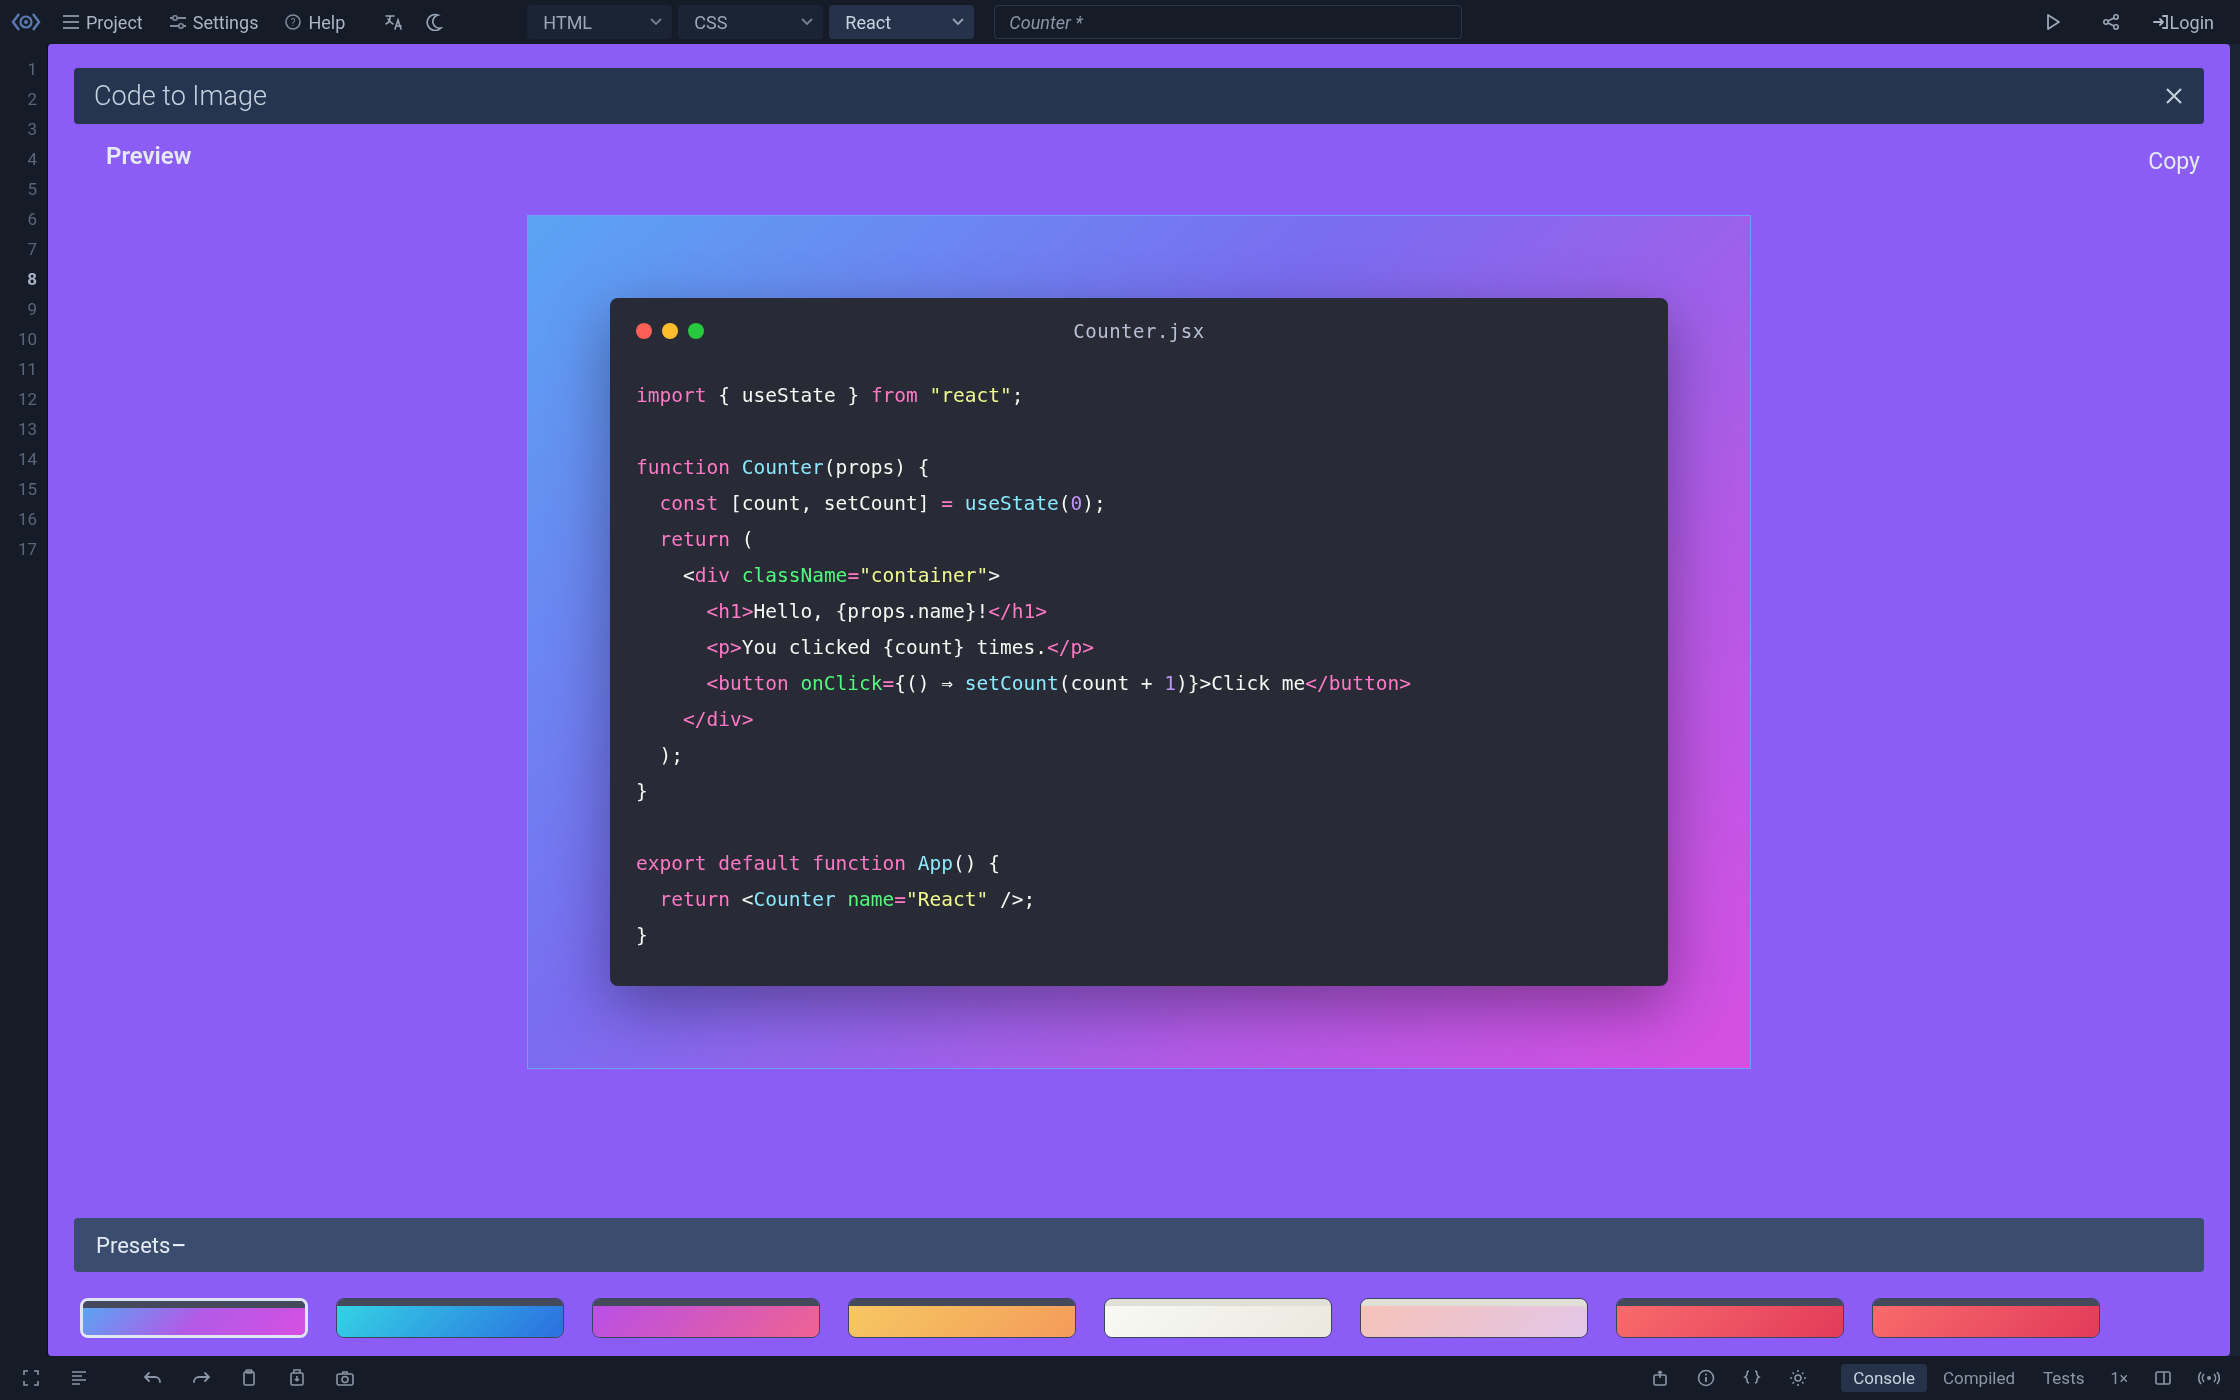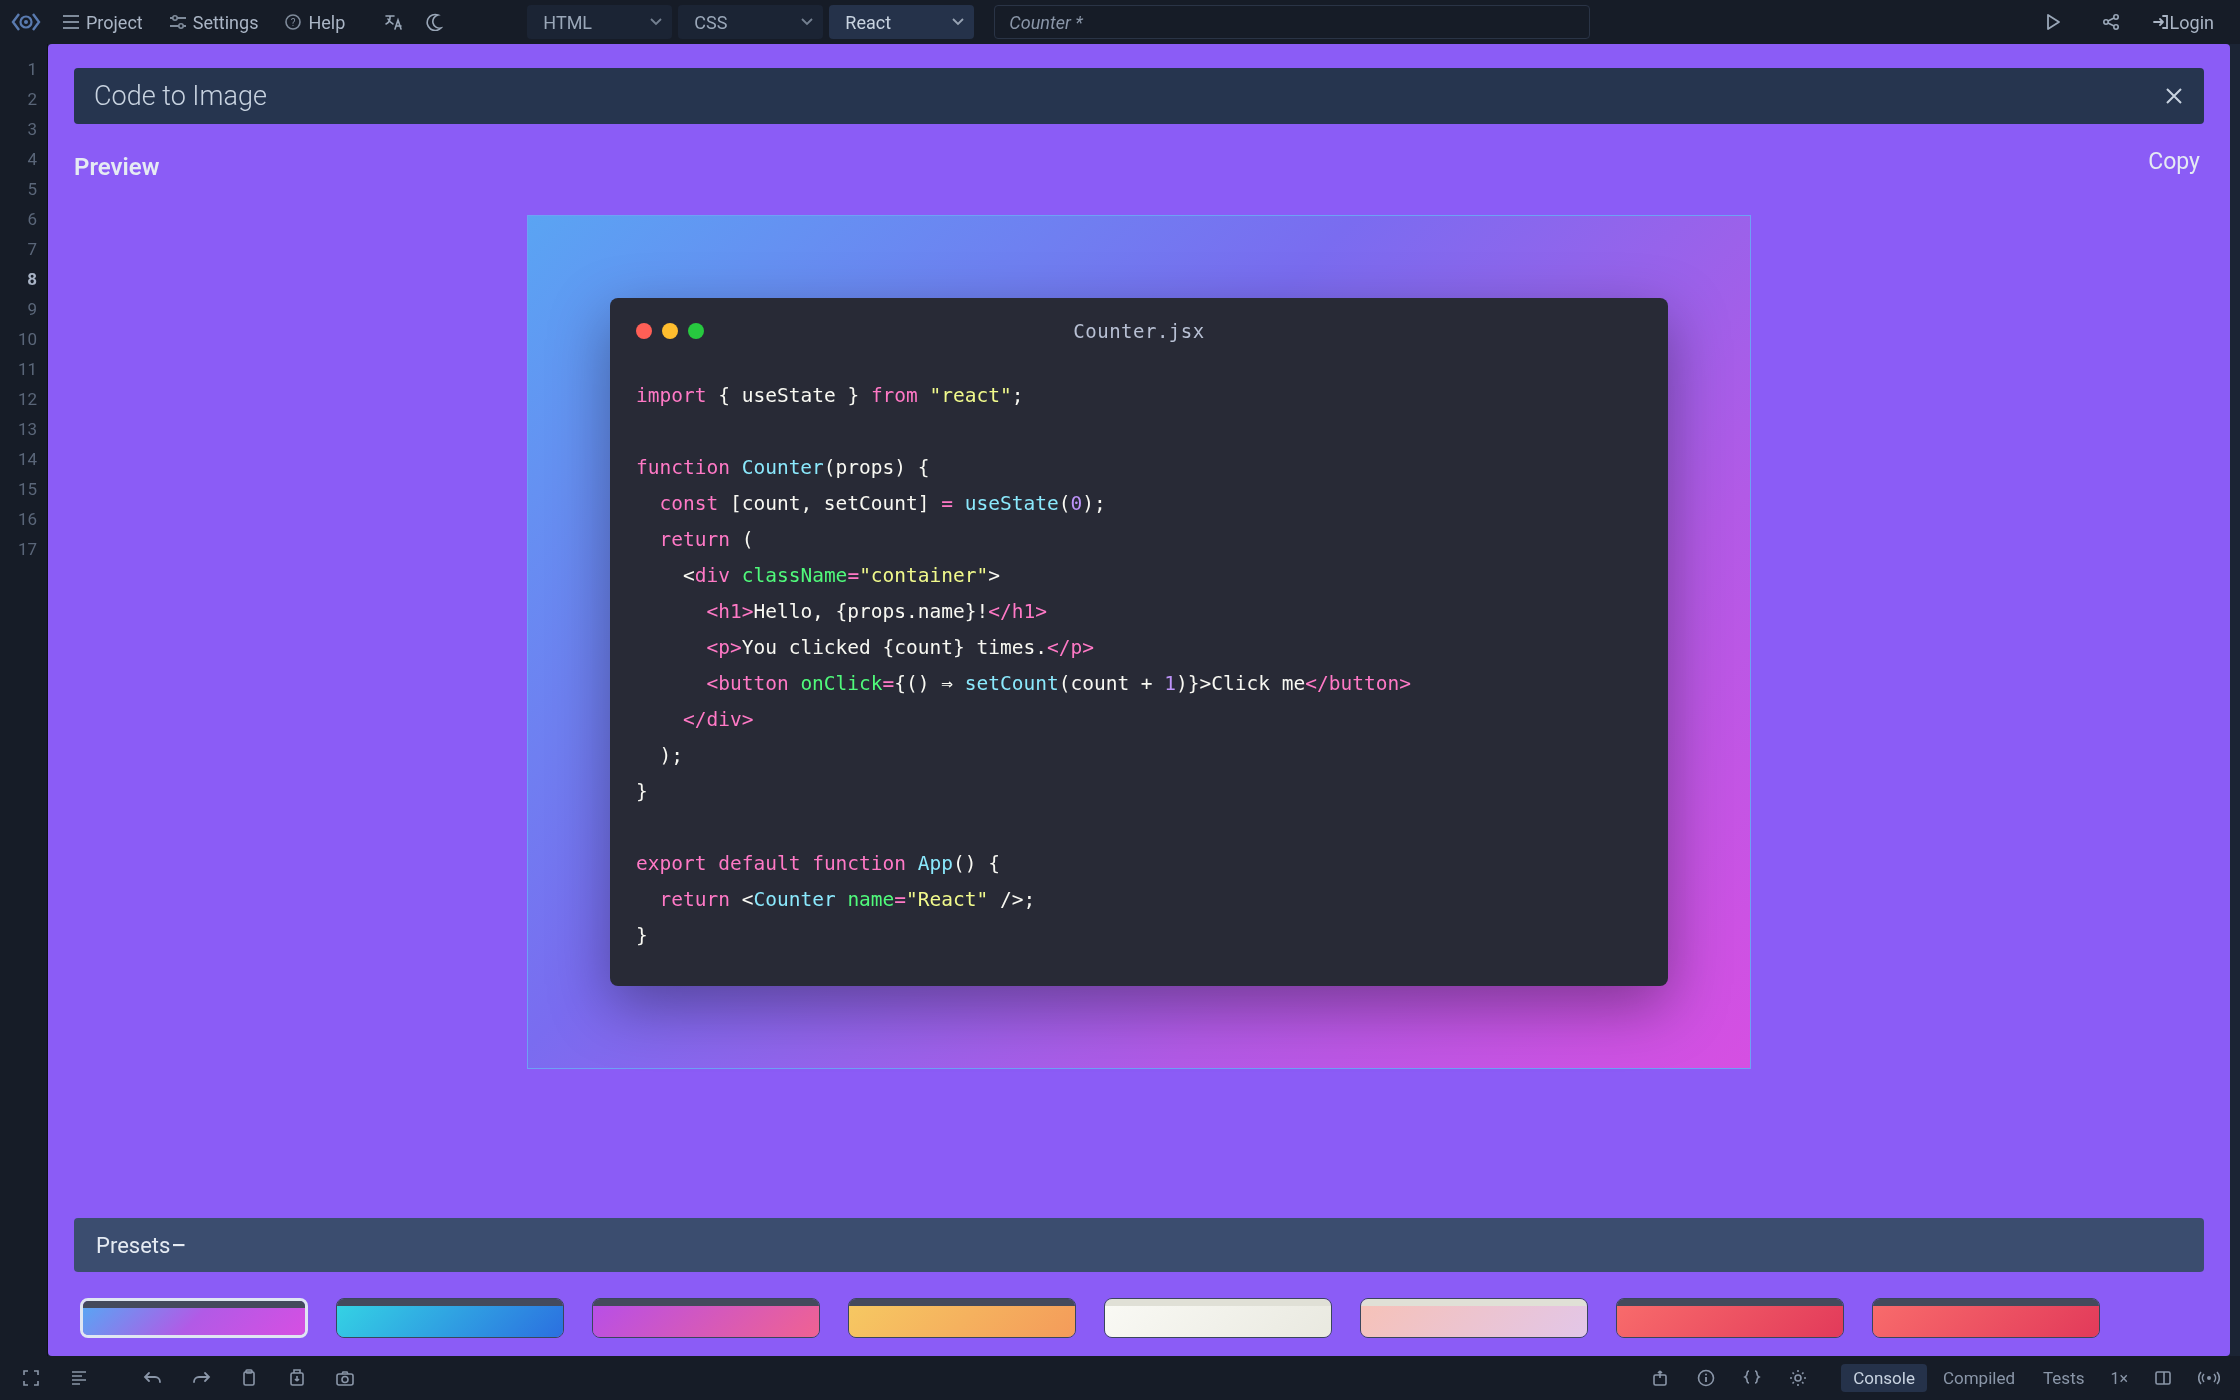--- a/index.html
+++ b/index.html
@@ -34,21 +34,21 @@
 .tabgroup { display:flex; gap: 6px; margin-left: 70px; }
 .tab {
   width: 145px; height: 34px; background:#1b2434;
   display:flex; align-items:center; justify-content:space-between;
   padding: 0 10px 0 16px; color:#9aa7b8; border-radius:4px;
 }
 .tab.active { background:#25324a; color:#c8d3e0; }
 .tab .chev { opacity:.7; }
 
 .url-box {
-  width: 596px; height: 34px; background:#161c27; border:1px solid #2a3446;
+  width: 468px; height: 34px; background:#161c27; border:1px solid #2a3446;
   border-radius:4px; margin-left:14px; display:flex; align-items:center; padding:0 14px;
   color:#8a96a8; font-style: italic;
 }
 .topbar-right { margin-left:auto; display:flex; align-items:center; gap: 24px; padding-right: 16px; }
 .login { display:flex; align-items:center; gap:0; color:#aab5c5; cursor:pointer; }
 
 
 .main { position:absolute; top:44px; left:0; right:0; bottom:44px; display:flex; }
 .gutter {
   width: 48px; background:#161c27; border-right:1px solid #0e1217;
@@ -66,21 +66,21 @@
   padding: 0 26px 18px 26px;
 }
 .modal-head {
   height:56px; background:#26354f; border-radius:4px;
   display:flex; align-items:center; justify-content:space-between;
   padding:0 20px; margin-top:24px;
 }
 .modal-title { font-size:27px; font-weight:300; color:#c8d3e0; }
 .close { font-size:22px; color:#c8d3e0; cursor:pointer; }
 
-.modal-sub { display:flex; align-items:flex-end; justify-content:space-between; padding: 18px 0 10px 0; }
+.modal-sub { display:flex; align-items:flex-start; justify-content:space-between; padding: 18px 0 10px 0; margin-left: 32px; }
 .preview-lbl { font-size:24px; color:#e5ebf3; font-weight:600; }
 .copy-btn { font-size:23px; color:#e5ebf3; cursor:pointer; padding:6px 4px; }
 
 .preview-area { flex:1; display:flex; align-items:flex-start; justify-content:center; overflow:auto; padding-top:24px; }
 
 
 .card-outer {
   width: 1224px; border:1px solid #6ea1f5;
   background: linear-gradient(135deg, #5aa4f3 0%, #7a6cf0 40%, #b25ae6 72%, #d64fe2 100%);
   padding: 82px;

